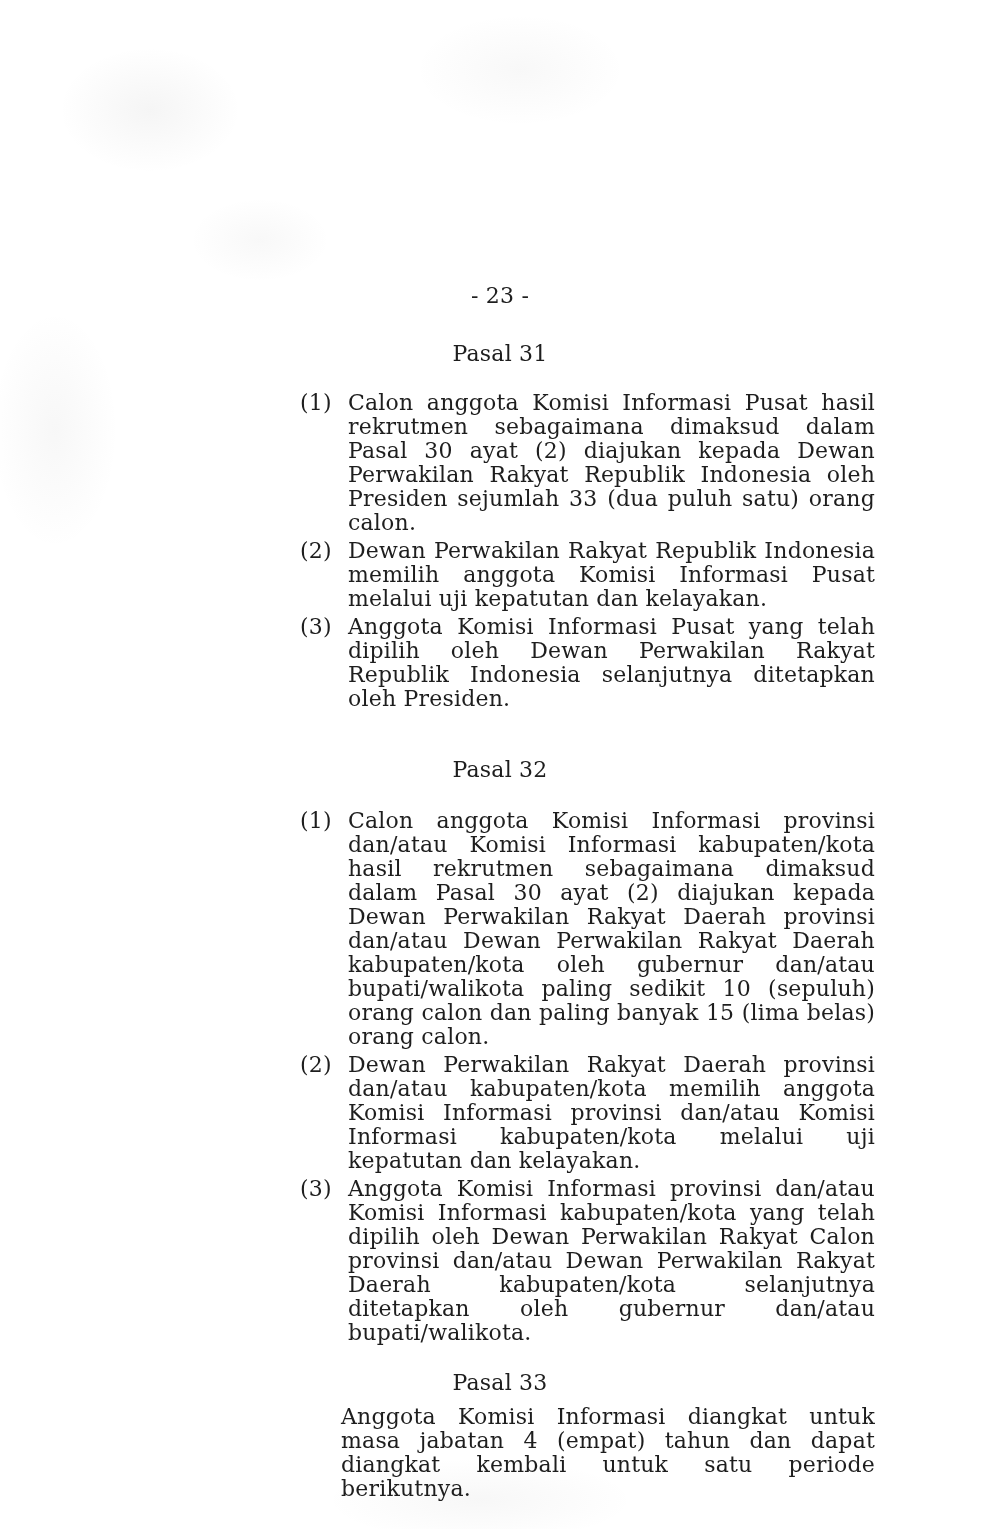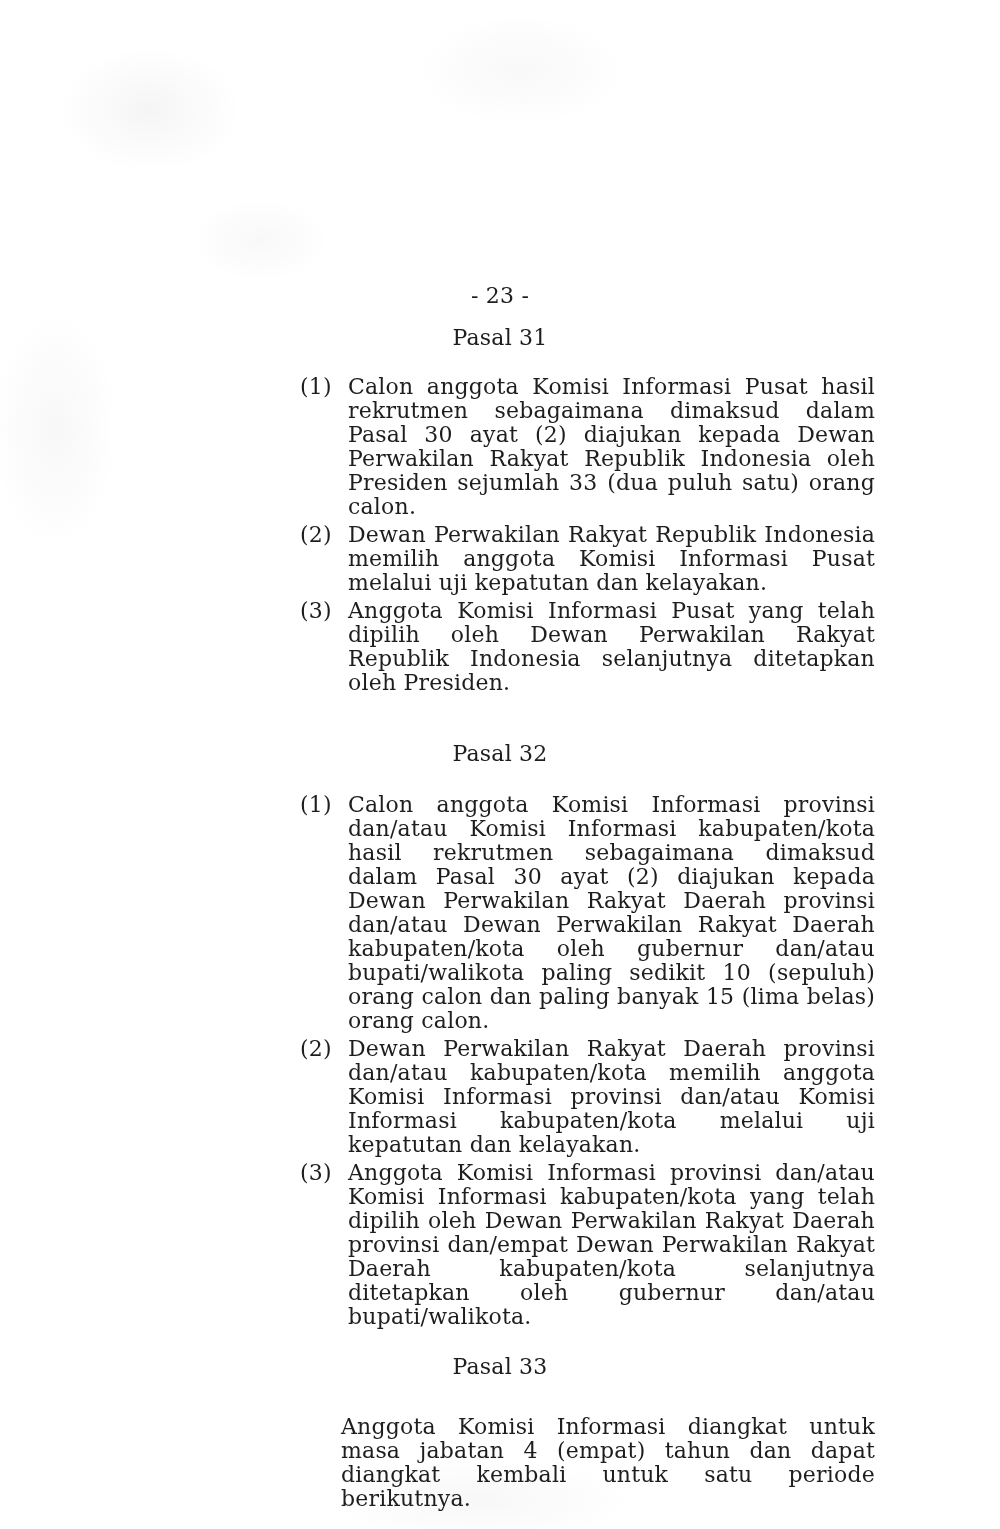--- a/index.html
+++ b/index.html
@@ -34,26 +34,26 @@
     padding-top: 284px;
   }
   .pagenum {
     text-align: center;
     padding-right: 175px; 
   }
   .heading {
     text-align: center;
     padding-right: 175px; 
   }
-  .sec-31 { margin-top: 18px; }
+  .sec-31 { margin-top: 34px; }
   .sec-32 { margin-top: 47px; }
   .sec-33 { margin-top: 26px; }
   .sec-31 .heading { margin-bottom: 25px; }
   .sec-32 .heading { margin-bottom: 27px; }
-  .sec-33 .heading { margin-bottom: 36px; }
+  .sec-33 .heading { margin-bottom: 10px; }
   .item {
     position: relative;
     padding-left: 48px;
     text-align: justify;
   }
   .item + .item { margin-top: 4px; }
   .item .num {
     position: absolute;
     left: 0;
     top: 0;
@@ -96,21 +96,21 @@
       <div class="item">
         <span class="num">(1)</span>
         <span class="txt">Calon anggota Komisi Informasi provinsi dan/atau Komisi Informasi kabupaten/kota hasil rekrutmen sebagaimana dimaksud dalam Pasal 30 ayat (2) diajukan kepada Dewan Perwakilan Rakyat Daerah provinsi dan/atau Dewan Perwakilan Rakyat Daerah kabupaten/kota oleh gubernur dan/atau bupati/walikota paling sedikit 10 (sepuluh) orang calon dan paling banyak 15 (lima belas) orang calon.</span>
       </div>
       <div class="item">
         <span class="num">(2)</span>
         <span class="txt">Dewan Perwakilan Rakyat Daerah provinsi dan/atau kabupaten/kota memilih anggota Komisi Informasi provinsi dan/atau Komisi Informasi kabupaten/kota melalui uji kepatutan dan kelayakan.</span>
       </div>
       <div class="item">
         <span class="num">(3)</span>
-        <span class="txt">Anggota Komisi Informasi provinsi dan/atau Komisi Informasi kabupaten/kota yang telah dipilih oleh Dewan Perwakilan Rakyat Daerah provinsi dan/empat Dewan Perwakilan Rakyat Daerah kabupaten/kota selanjutnya ditetapkan oleh gubernur dan/atau bupati/walikota.</span>
+        <span class="txt">Anggota Komisi Informasi provinsi dan/atau Komisi Informasi kabupaten/kota yang telah dipilih oleh Dewan Perwakilan Rakyat Calon provinsi dan/atau Dewan Perwakilan Rakyat Daerah kabupaten/kota selanjutnya ditetapkan oleh gubernur dan/atau bupati/walikota.</span>
       </div>
     </section>
 
     <section class="sec sec-33">
       <div class="heading">Pasal 33</div>
       <div class="paragraph">Anggota Komisi Informasi diangkat untuk masa jabatan 4 (empat) tahun dan dapat diangkat kembali untuk satu periode berikutnya.</div>
     </section>
 
     <div class="footer-note">Pasal 34 ...</div>
 

